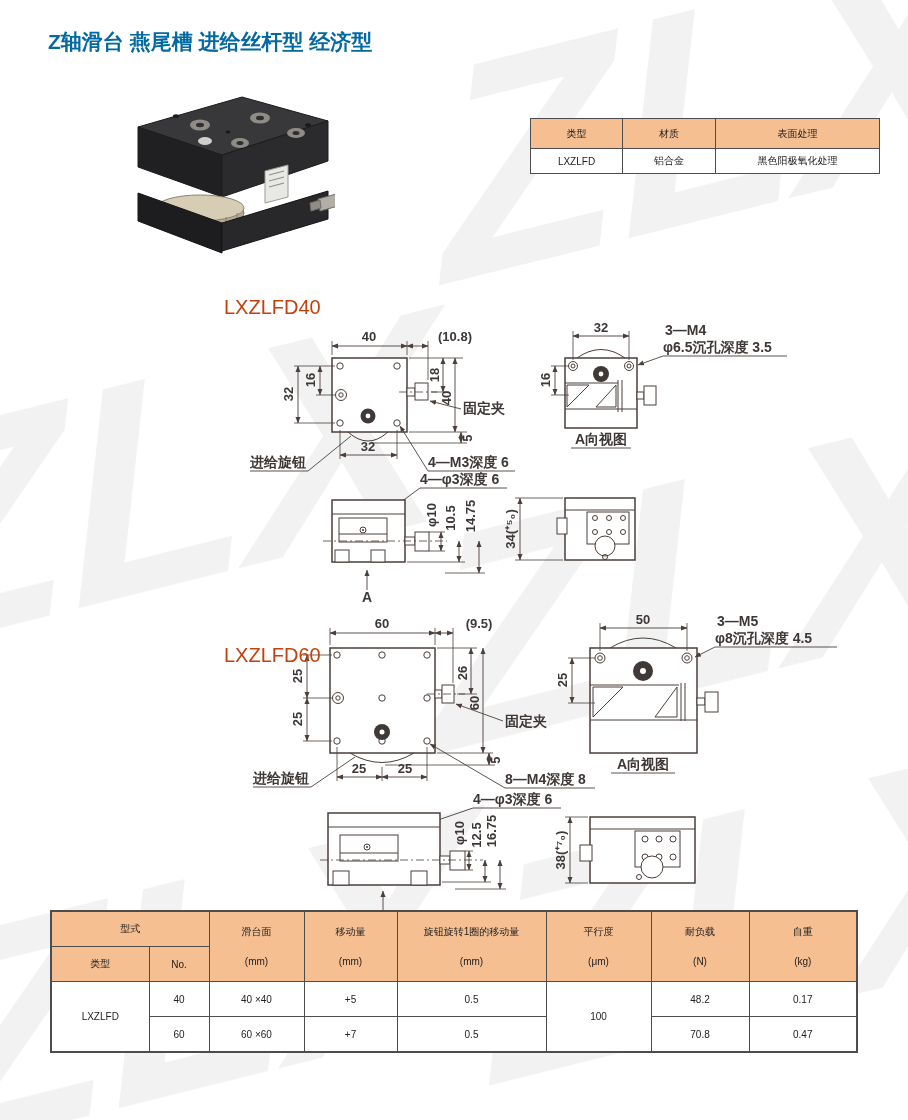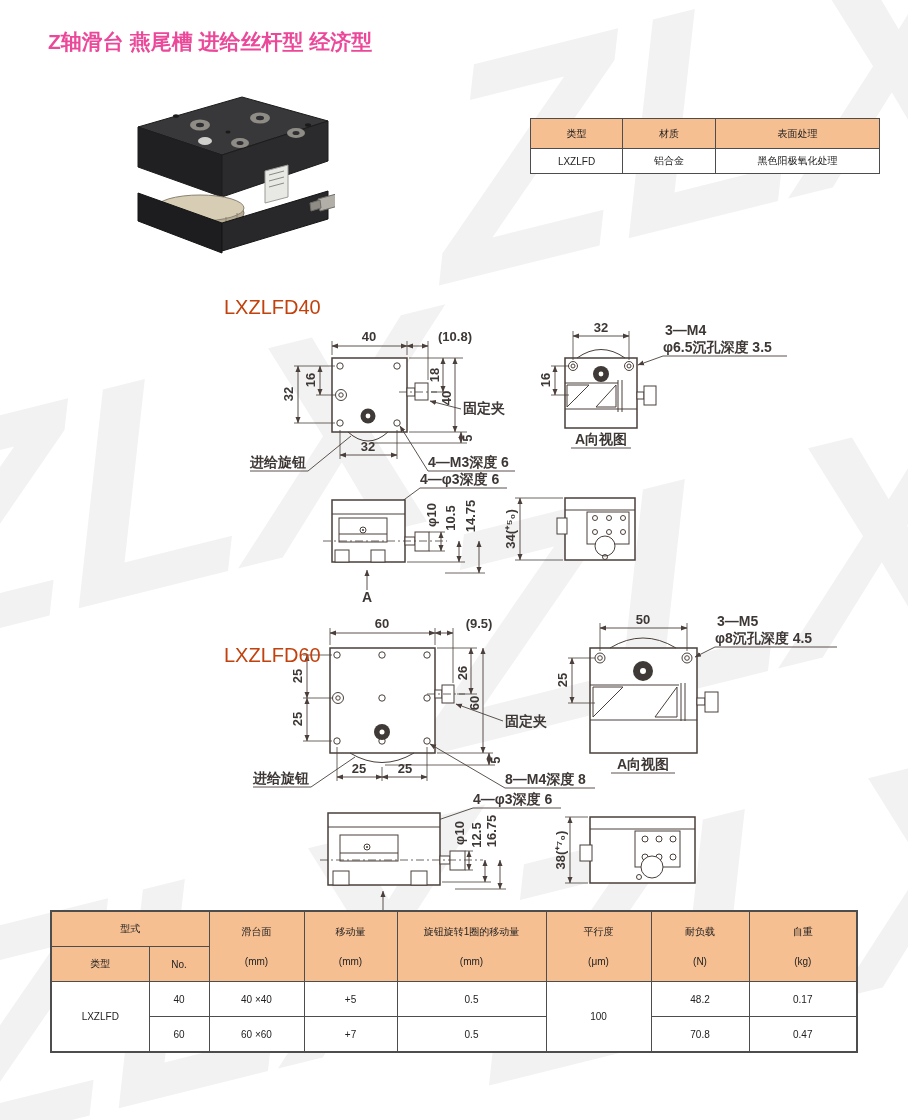--- a/index.html
+++ b/index.html
@@ -1,21 +1,21 @@
 <!DOCTYPE html>
 <html><head>
 <meta charset="utf-8">
 <style>
   html,body{margin:0;padding:0;background:#fff;}
   #page{position:relative;width:908px;height:1120px;background:#fff;overflow:hidden;
         font-family:"Liberation Sans",sans-serif;color:#333;}
   .wm{position:absolute;z-index:0;font-size:300px;font-weight:bold;font-style:italic;
       color:#f2f2f2;line-height:1;white-space:nowrap;transform:rotate(-14deg) skewX(-10deg);
       user-select:none;}
-  .title{position:absolute;left:48px;top:28px;z-index:3;font-size:21px;font-weight:bold;color:#ec4899;}
+  .title{position:absolute;left:48px;top:28px;z-index:3;font-size:21px;font-weight:bold;color:#0369a1;}
   .sec-head{position:absolute;z-index:3;font-size:20px;font-weight:400;color:#c2410c;}
   #head40{left:224px;top:296px;}
   #head60{left:224px;top:596px;margin-top:48px;}
   table{border-collapse:collapse;z-index:3;background:#fff;}
   th,td{border:1px solid #4d4d4d;text-align:center;vertical-align:middle;
         font-size:10px;color:#222;font-weight:normal;padding:0 4px;}
   .spec{position:absolute;left:530px;top:118px;border:1.5px solid #4d4d4d;}
   .spec th{background:#f6bf92;height:29px;}
   .spec td{height:24px;background:#fff;}
   .main{position:absolute;left:50px;top:910px;border:2px solid #4d4d4d;table-layout:fixed;}

